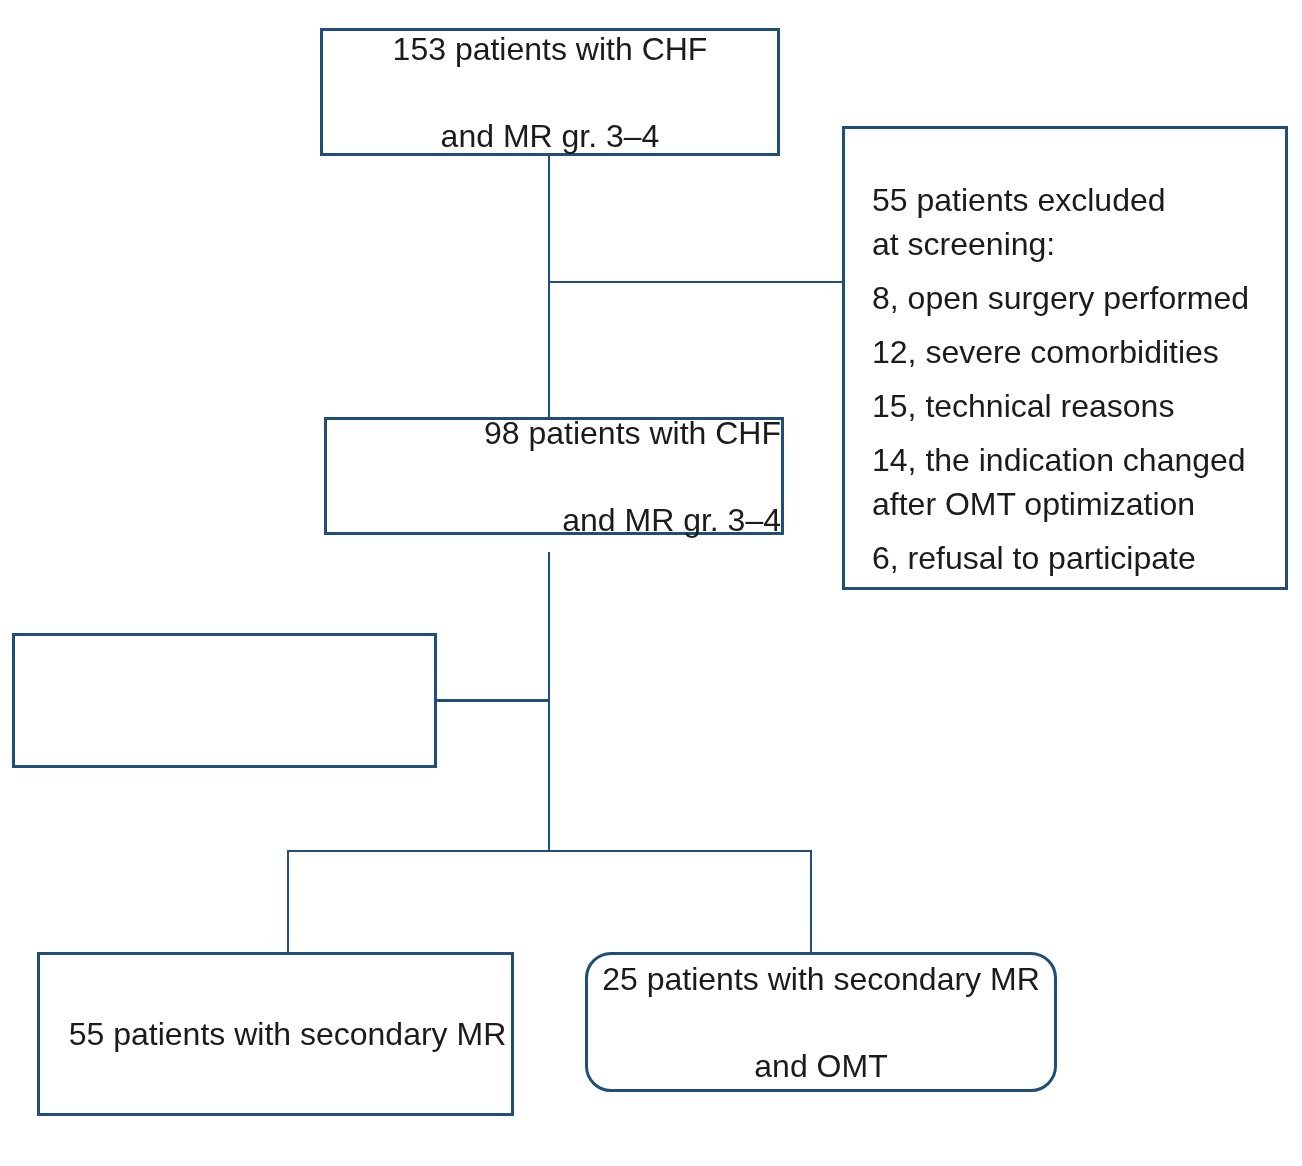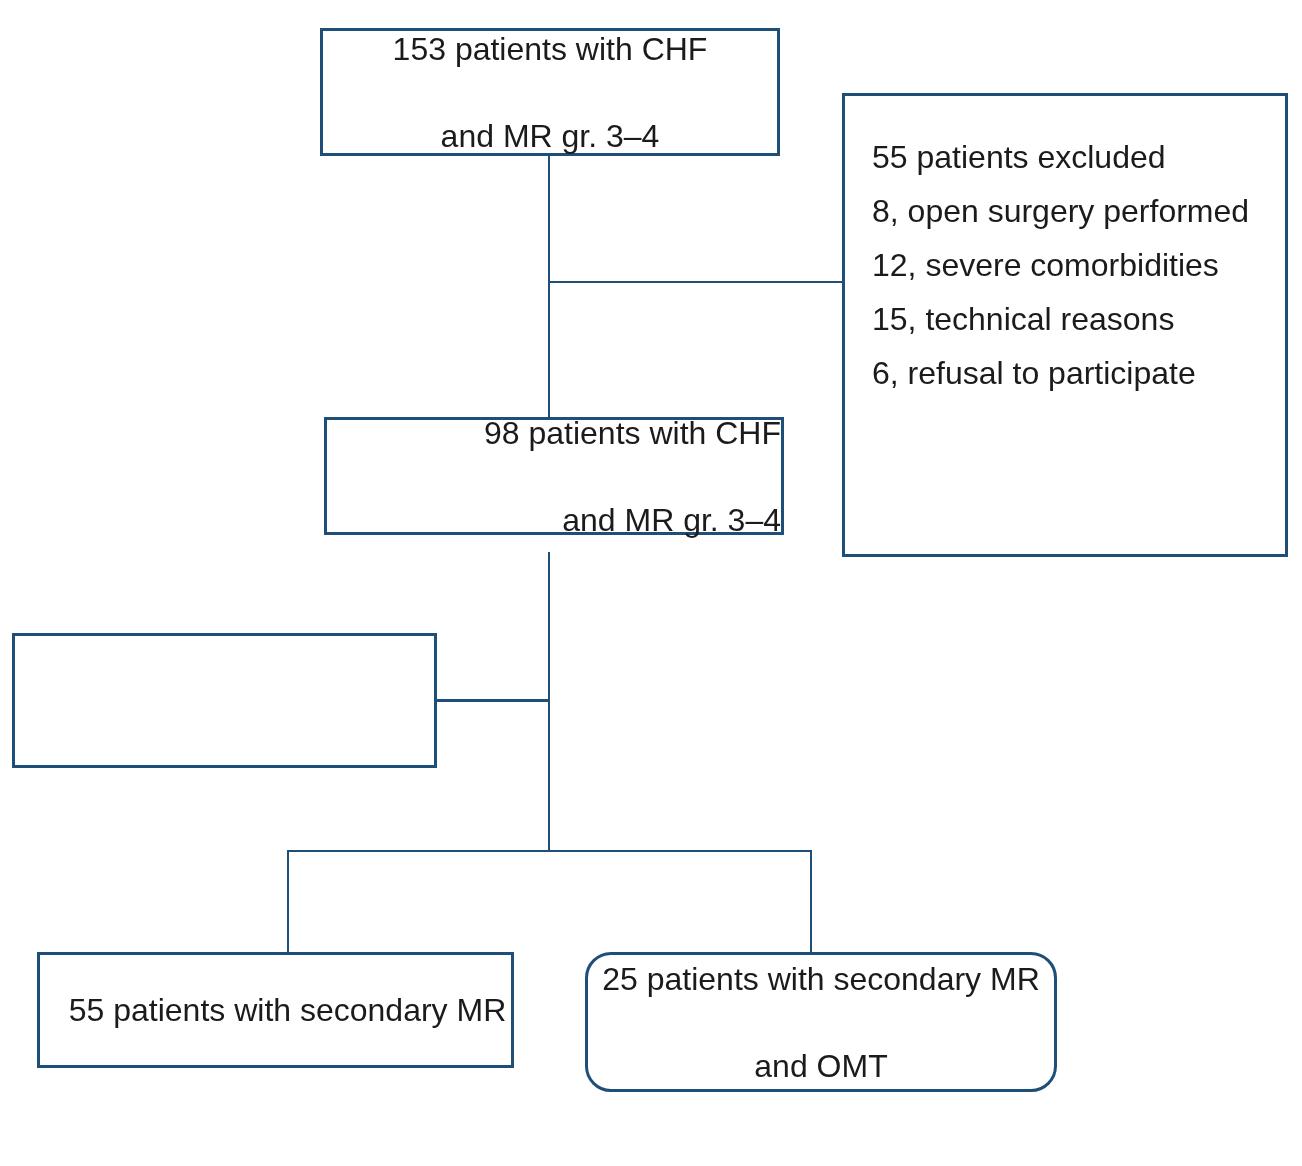--- a/index.html
+++ b/index.html
@@ -34,42 +34,43 @@
     white-space: nowrap;
   }
   .excl-box {
     position: absolute;
     box-sizing: border-box;
     border: 3px solid #1F4E79;
     background: #ffffff;
     font-size: 32px;
     line-height: 44px;
     text-align: left;
-    padding: 39px 18px 0 27px;
+    padding: 49px 18px 0 27px;
+    margin-top: 33px;
   }
   .excl-item {
     margin: 0 0 10px 0;
   }
   .excl-item .line {
     display: block;
     white-space: nowrap;
   }
   .excl-item .line:empty {
     display: none;
   }
   .connector {
     position: absolute;
     background: #1F4E79;
   }
   
   #box-enrolled   { left: 320px; top: 28px;  width: 460px; height: 128px; }
   #box-excluded   { left: 842px; top: 93px;  width: 446px; height: 464px; }
   #box-eligible   { left: 324px; top: 417px; width: 460px; height: 118px; align-items: flex-end; }
   #box-primary    { left: 12px;  top: 633px; width: 425px; height: 135px; }
-  #box-mitraclip  { left: 37px;  top: 952px; width: 477px; height: 116px; padding-left: 24px; }
+  #box-mitraclip  { left: 37px;  top: 952px; width: 477px; height: 164px; padding-left: 24px; }
   #box-omt        { left: 585px; top: 952px; width: 472px; height: 140px; border-radius: 26px; }
   
   #conn-v-top        { left: 548px; top: 156px; width: 2px;   height: 261px; }
   #conn-h-excluded   { left: 549px; top: 281px; width: 293px; height: 2px;  }
   #conn-v-mid        { left: 548px; top: 552px; width: 2px;   height: 300px; }
   #conn-h-primary    { left: 437px; top: 699px; width: 111px; height: 3px;  }
   #conn-h-branch     { left: 287px; top: 850px; width: 525px; height: 2px;  }
   #conn-v-left-drop  { left: 287px; top: 851px; width: 2px;   height: 101px; }
   #conn-v-right-drop { left: 810px; top: 851px; width: 2px;   height: 101px; }
 </style>
@@ -87,29 +88,34 @@
   <div class="connector" id="conn-v-right-drop"></div>
 
   <div class="flow-box" id="box-enrolled">
     <span class="line">153 patients with CHF</span>
     <span class="line">and MR gr. 3–4</span>
   </div>
 
   <div class="excl-box" id="box-excluded">
     <p class="excl-item">
       <span class="line">55 patients excluded</span>
+      <span class="line">at screening:</span>
     </p>
     <p class="excl-item">
       <span class="line">8, open surgery performed</span>
     </p>
     <p class="excl-item">
       <span class="line">12, severe comorbidities</span>
     </p>
     <p class="excl-item">
       <span class="line">15, technical reasons</span>
+    </p>
+    <p class="excl-item">
+      <span class="line">14, the indication changed</span>
+      <span class="line">after OMT optimization</span>
     </p>
     <p class="excl-item">
       <span class="line">6, refusal to participate</span>
     </p>
   </div>
 
   <div class="flow-box" id="box-eligible">
     <span class="line">98 patients with CHF</span>
     <span class="line">and MR gr. 3–4</span>
   </div>

